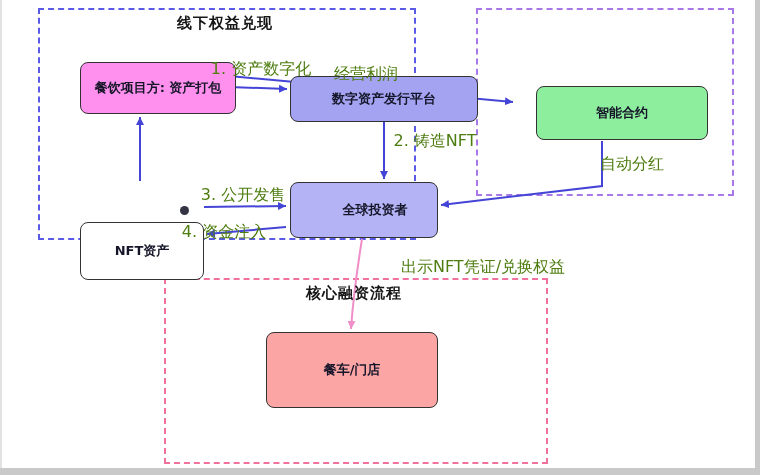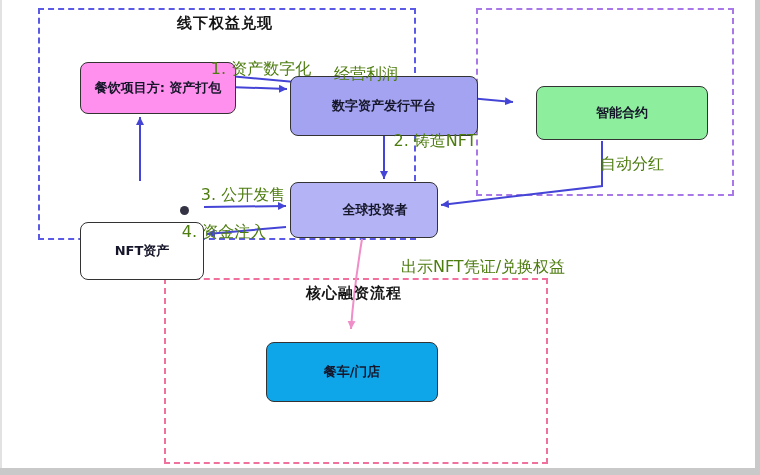--- a/index.html
+++ b/index.html
@@ -63,37 +63,37 @@
     <path d="M 286 227 L 207 234" fill="none" stroke-width="2" marker-end="url(#arrow-blue)" stroke="#4444d6"></path>
     <path d="M 140 181 L 140 117" fill="none" stroke-width="2" marker-end="url(#arrow-blue)" stroke="#4444d6"></path>
     <path d="M 602 141 L 602 186 L 441 205" fill="none" stroke-width="2" marker-end="url(#arrow-blue)" stroke="#4444d6"></path>
     <path d="M 362 239 C 357 270, 353 300, 351 329" fill="none" stroke-width="2" marker-end="url(#arrow-pink)" stroke="#ef8ec8"></path>
   </svg>
 
   <div class="node" style="left: 80px; top: 62px; width: 156px; height: 52px; background-color: rgb(255, 144, 238);">
     <span>餐饮项目方: 资产打包</span>
   </div>
 
-  <div class="node" style="left: 290px; top: 76px; width: 188px; height: 60px; background-color: rgb(163, 163, 242);">
+  <div class="node" style="left: 290px; top: 76px; width: 188px; height: 46px; background-color: rgb(163, 163, 242);">
     <span>数字资产发行平台</span>
   </div>
 
   <div class="node" style="left: 536px; top: 86px; width: 172px; height: 54px; background-color: rgb(141, 239, 157);">
     <span>智能合约</span>
   </div>
 
   <div class="node" style="left: 80px; top: 182px; width: 124px; height: 58px; background-color: rgb(255, 255, 255); margin-top: 40px;">
     <span>NFT资产</span>
   </div>
 
   <div class="node" style="left: 290px; top: 182px; width: 148px; height: 56px; background-color: rgb(179, 179, 245); padding-left: 28px;">
     <span>全球投资者</span>
   </div>
 
-  <div class="node" style="left: 266px; top: 332px; width: 172px; height: 60px; background-color: #0ea5e9; margin-top: 10px;">
+  <div class="node" style="left: 266px; top: 332px; width: 172px; height: 76px; background-color: #fca5a5;">
     <span>餐车/门店</span>
   </div>
 
   <div class="dot" style="left: 180px; top: 206px; background-color: rgb(51, 51, 68);"></div>
 
   <div class="elabel" style="left:261px;top:69px;">1. 资产数字化</div>
   <div class="elabel" style="left:366px;top:74px;">经营利润</div>
   <div class="elabel" style="left:435px;top:141px;">2. 铸造NFT</div>
   <div class="elabel" style="left:243px;top:195px;">3. 公开发售</div>
   <div class="elabel" style="left:224px;top:232px;">4. 资金注入</div>

